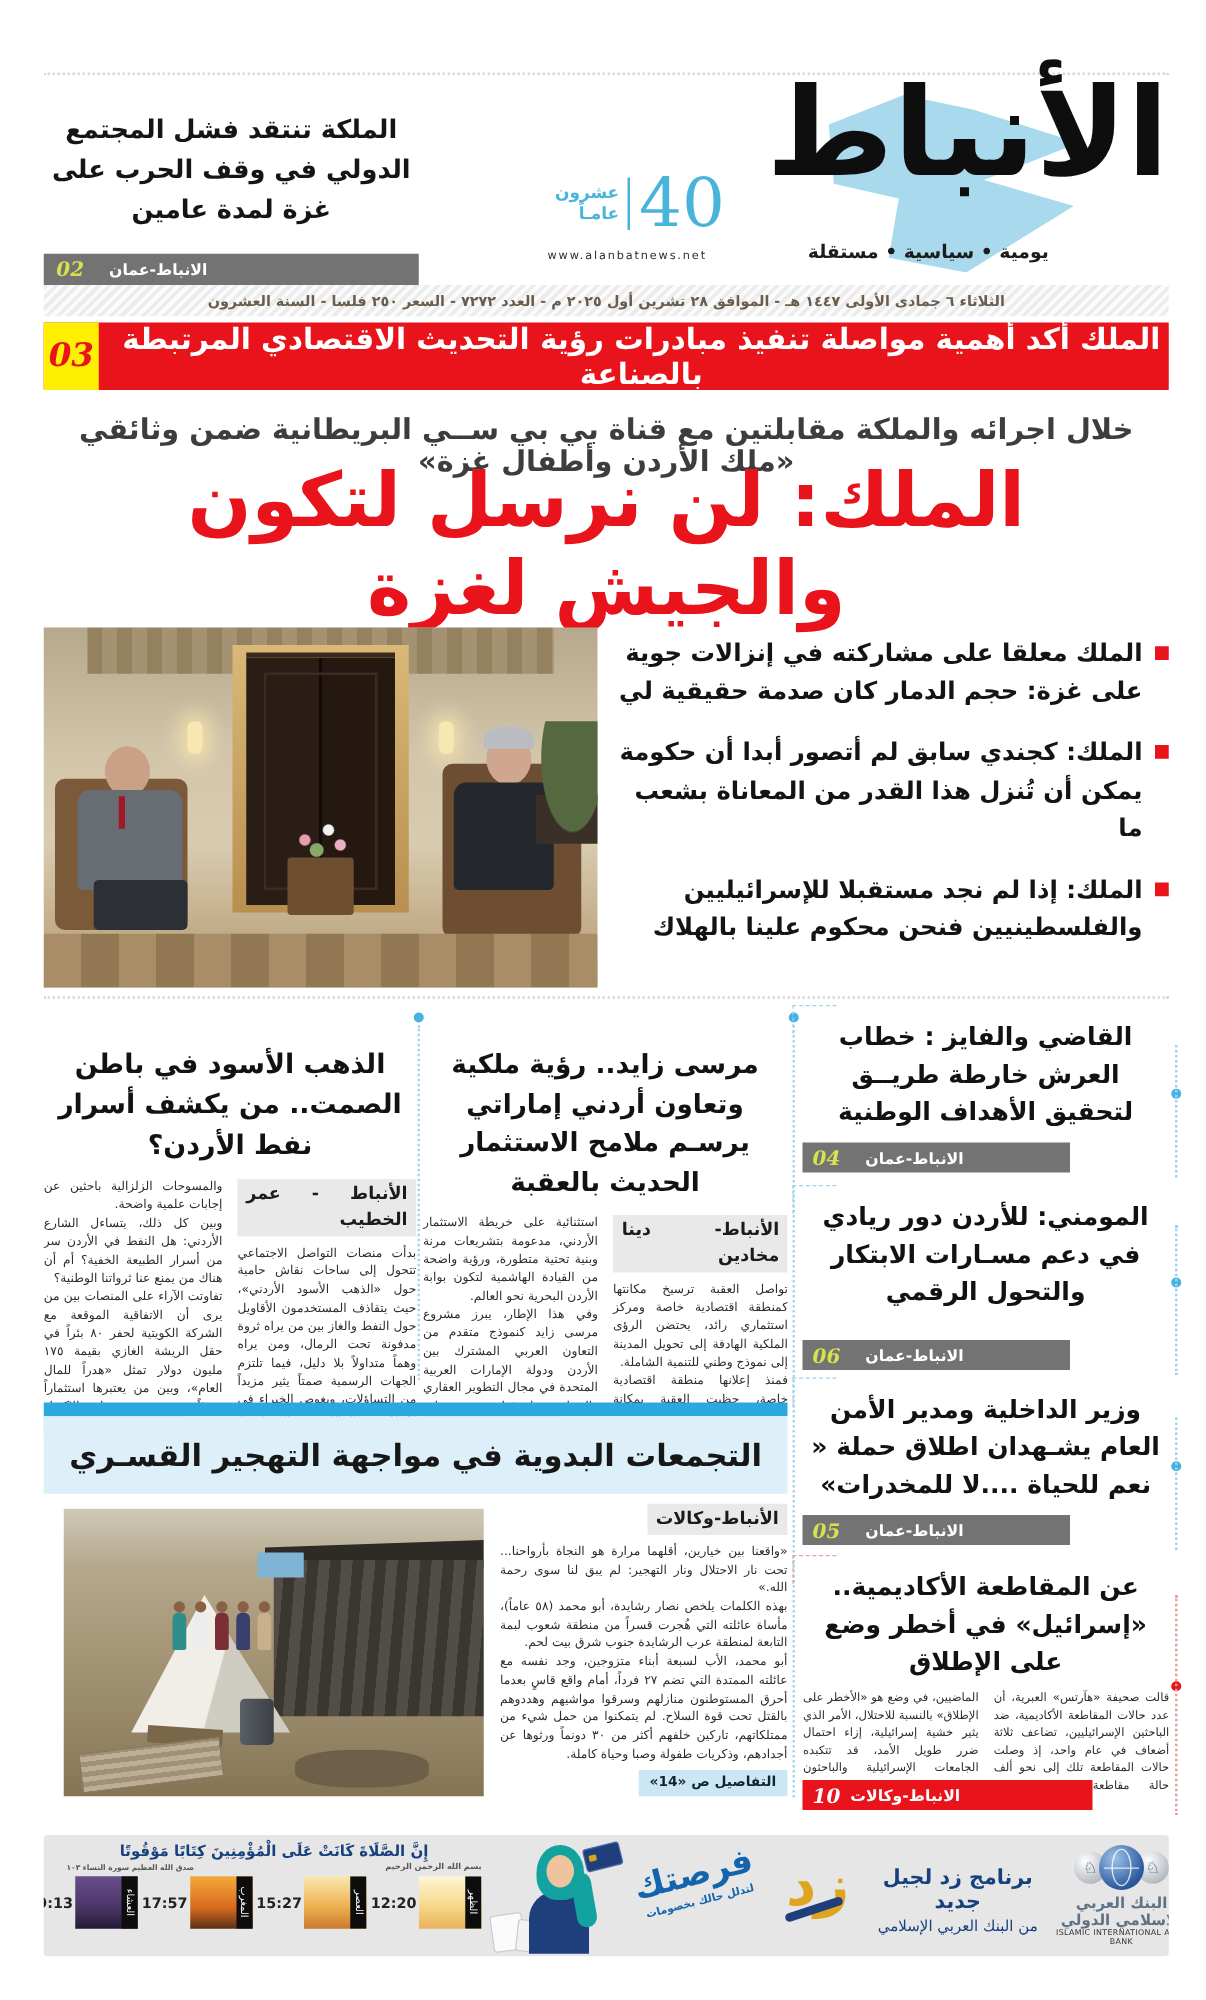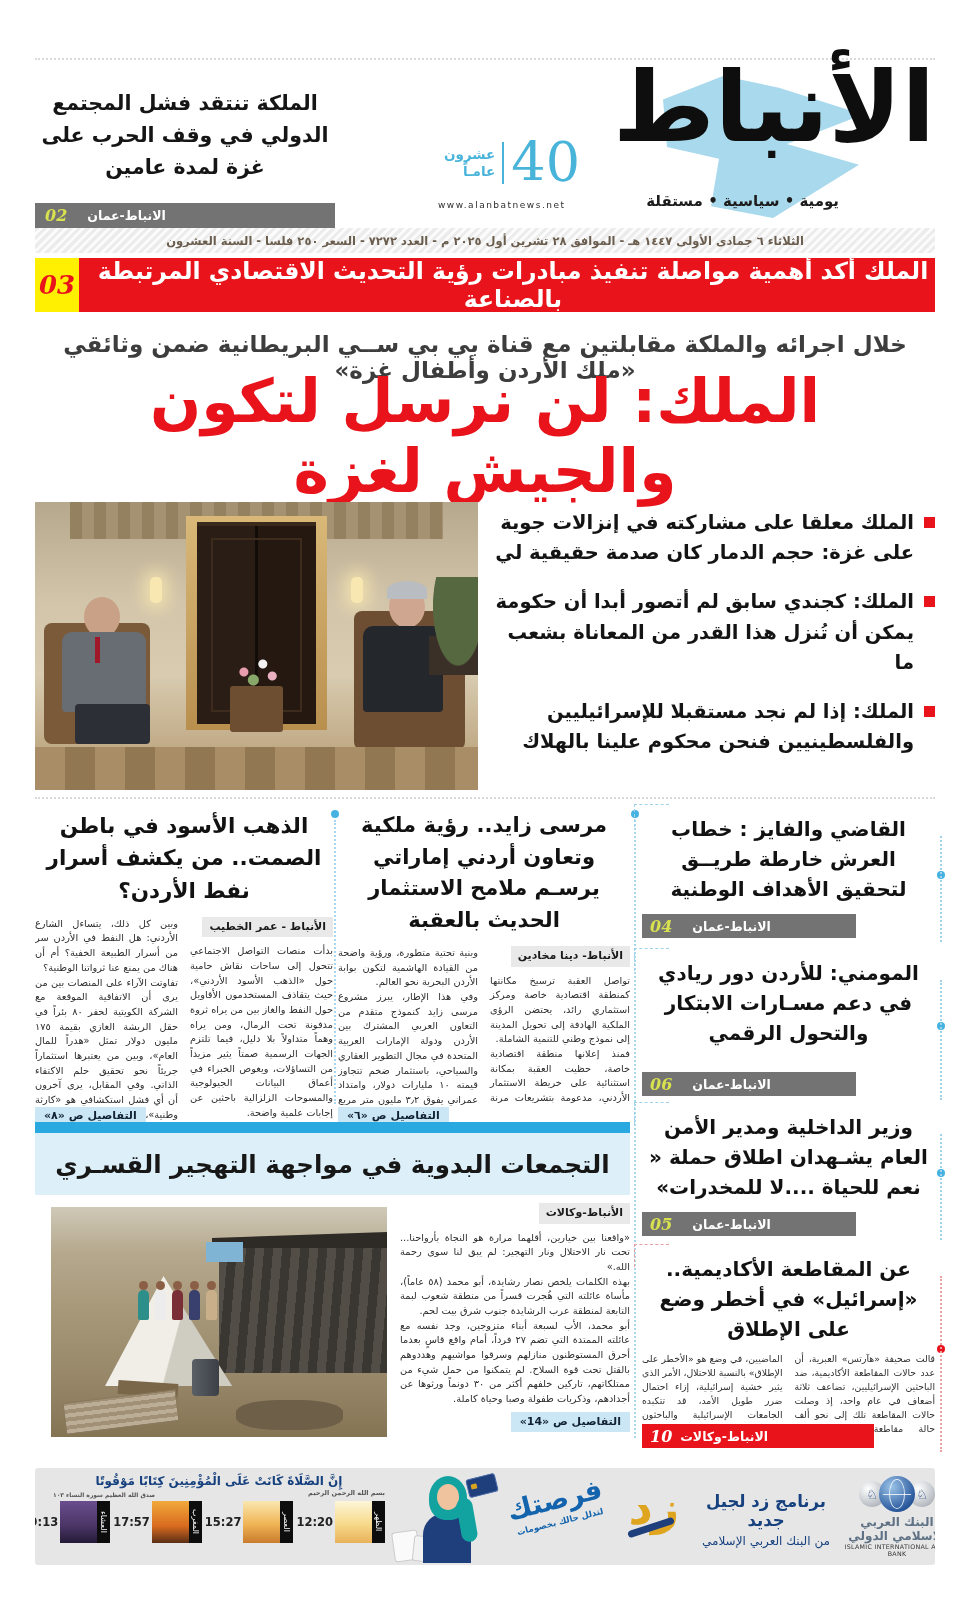--- a/index.html
+++ b/index.html
@@ -80,29 +80,29 @@
   .p-plant{right:-2%;top:26%;width:13%;height:34%;
     background:radial-gradient(ellipse at 50% 30%,#55683f 60%,transparent 62%),linear-gradient(180deg,transparent 60%,#3a3028 60%);}
   .p-carpet{left:0;right:0;bottom:0;height:15%;background:repeating-linear-gradient(90deg,#a88d66 0 30px,#927753 30px 60px);}
 
   
   .bullets{position:absolute;left:492px;top:508px;width:443px;margin:0;padding:0;list-style:none;display:flex;flex-direction:column;gap:19px;}
   .bullets li{display:flex;gap:10px;align-items:flex-start;font-size:19.5px;font-weight:bold;line-height:1.55;color:#141414;text-align:right;}
   .bsq{flex:none;width:11px;height:11px;background:#e8131b;margin-top:9px;}
 
   
-  .article{position:absolute;}
+  .article{position:absolute;margin-top:26px;}
   .article h3{margin:0;font-weight:bold;text-align:center;color:#121212;}
   .art-oil{left:35px;top:810px;width:298px;height:314px;}
   .art-oil h3{font-size:21.5px;line-height:1.5;}
   .art-marsa{left:338px;top:810px;width:292px;height:314px;}
   .art-marsa h3{font-size:21px;line-height:1.5;}
   .abody{margin-top:10px;columns:2;column-gap:12px;overflow:hidden;font-size:9.8px;line-height:1.5;color:#2d2d2d;text-align:justify;}
   .abody.tall{height:212px;} .abody.short{height:162px;}
-  .byline{display:inline-block;background:#e9e9e9;padding:2px 7px;font-size:11px;font-weight:bold;color:#1b1b1b;margin-bottom:7px;}
+  .byline{display:inline-block;background:#e9e9e9;padding:2px 7px;font-size:14px;font-weight:bold;color:#1b1b1b;margin-bottom:7px;}
   .prelines{white-space:pre-line;margin:0;}
   .details{position:absolute;left:0;bottom:0;background:#cbe7f6;padding:2px 9px;font-size:11px;font-weight:bold;color:#123;}
   .details.inline{position:static;display:inline-block;margin-top:5px;}
 
   
   .railbox{position:absolute;left:642px;width:293px;background:#fff;}
   .railbox h3{margin:0;font-size:20px;line-height:1.5;font-weight:bold;text-align:center;color:#121212;padding:4px 6px 0;}
   .railbox::before{content:'';position:absolute;left:-8px;top:-6px;width:34px;height:22px;border-left:1px dashed #9fd3ec;border-top:1px dashed #9fd3ec;}
   .railbox::after{content:'';position:absolute;right:-7px;top:26px;bottom:-4px;border-right:2px dotted #9fd3ec;}
   .rb4::before{border-color:#e8a0a0;}

